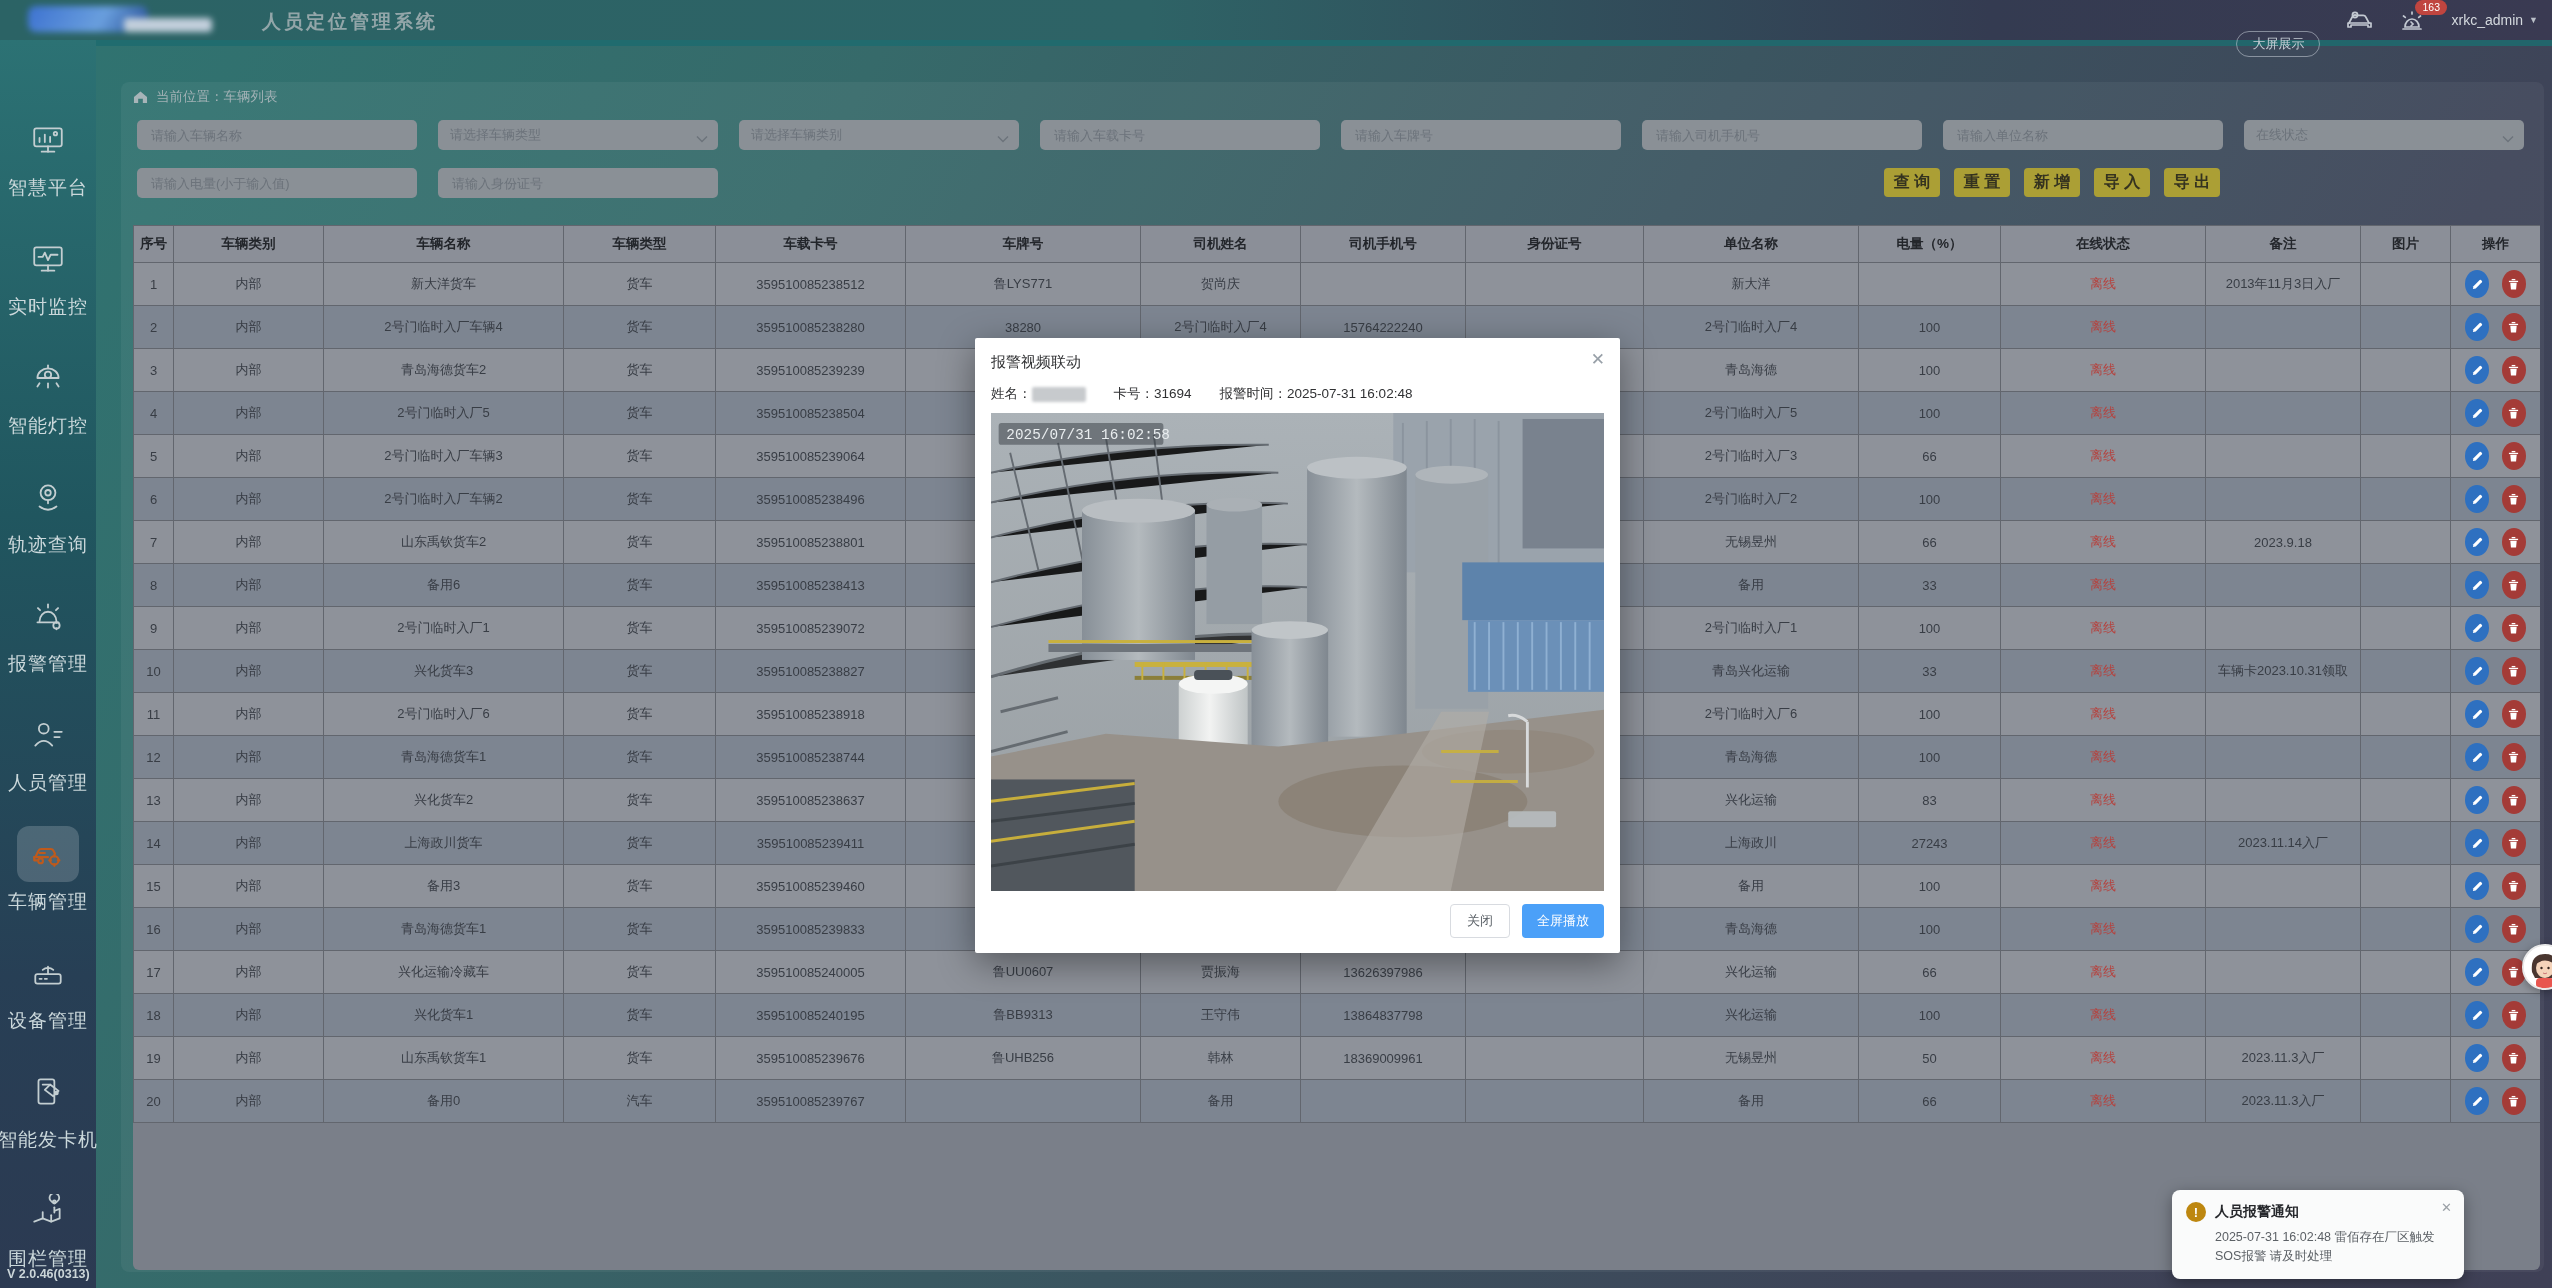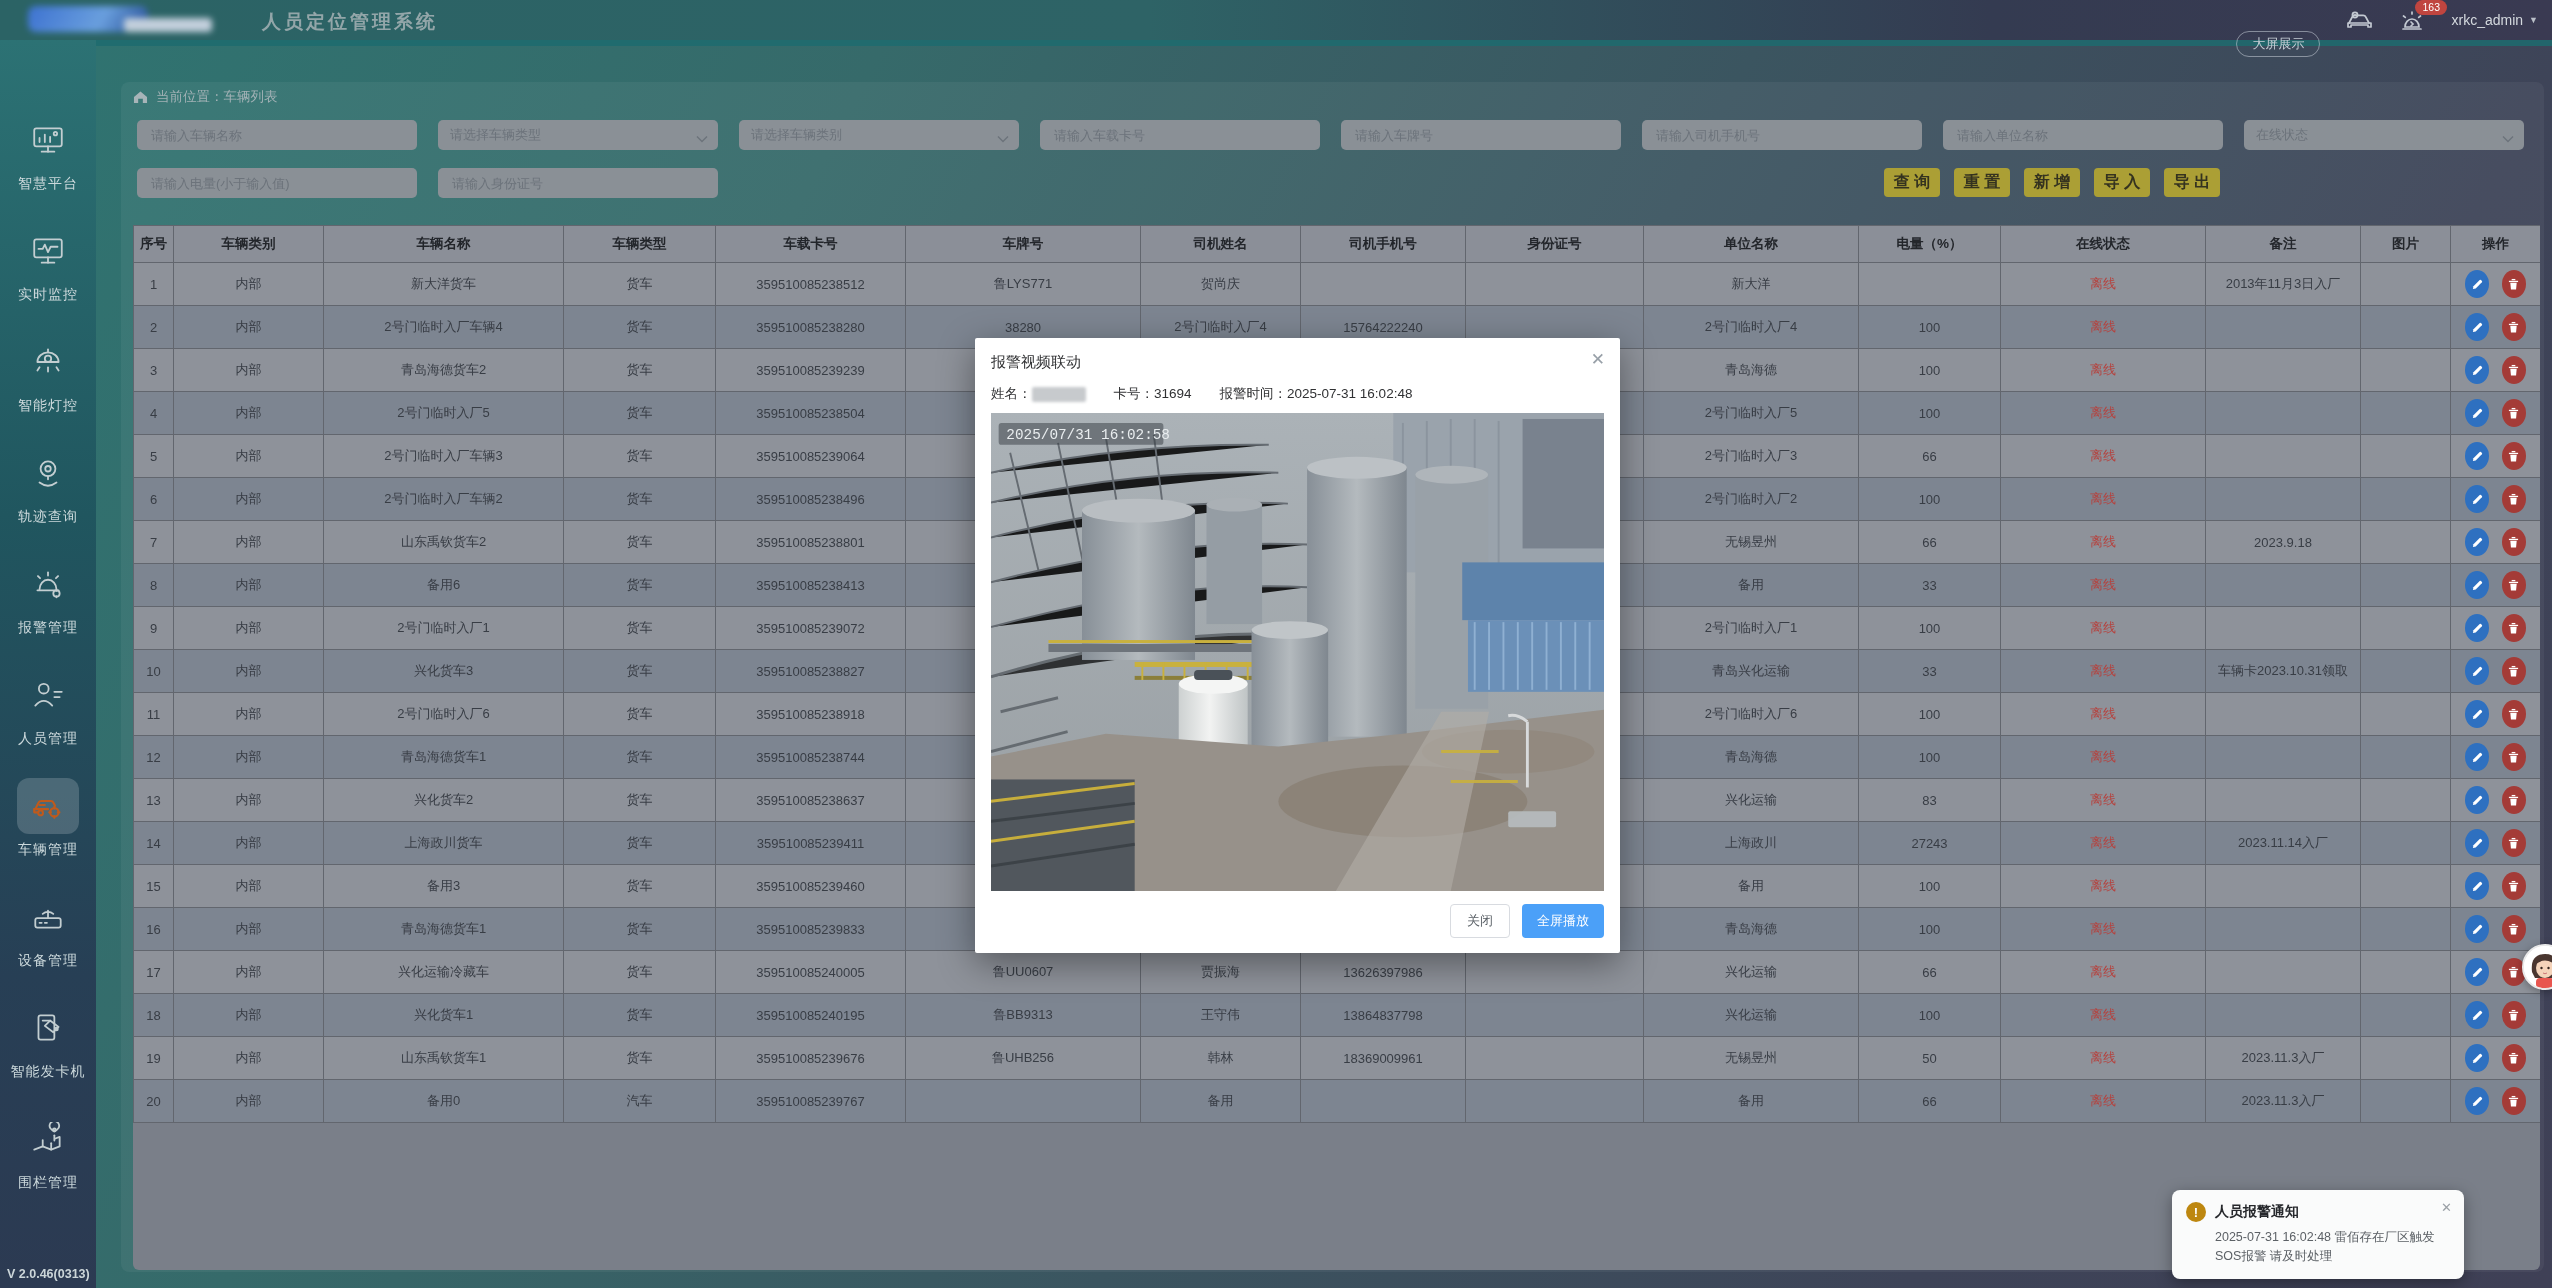--- a/index.html
+++ b/index.html
@@ -21,21 +21,21 @@
   .badge{position:absolute;top:-8px;left:16px;background:#c0453f;color:#fff;font-size:10.5px;padding:1px 7px;border-radius:9px;line-height:13px;}
   .user{display:flex;align-items:center;gap:6px;color:#d4d9de;font-size:14px;cursor:pointer;}
   .user .caret{font-size:9px;color:#b9bfc8;}
   
   .side{position:absolute;left:0;top:40px;width:96px;height:1248px;z-index:4;
     background:linear-gradient(180deg,#2c7274 0%,#20565f 38%,#273f55 75%,#2c3a52 100%);}
   .nav{display:flex;flex-direction:column;align-items:center;padding-top:72px;gap:30px;}
   .nav-item{display:flex;flex-direction:column;align-items:center;gap:7px;cursor:pointer;}
   .icon-box{width:62px;height:56px;display:flex;align-items:center;justify-content:center;border-radius:12px;}
   .nav-item.active .icon-box{background:rgba(255,255,255,.18);}
-  .nav-label{font-size:14px;color:#cbd8db;letter-spacing:1px;white-space:nowrap;}
+  .nav-label{font-size:19px;color:#cbd8db;letter-spacing:1px;white-space:nowrap;}
   .version{position:absolute;left:7px;bottom:7px;color:#ccd6d9;font-size:12.5px;font-weight:bold;}
   .nico{stroke:#c3ced1;fill:none;stroke-width:1.7;stroke-linecap:round;stroke-linejoin:round;}
   .nico-active{stroke:#bf5a1c;fill:none;stroke-width:2;stroke-linecap:round;stroke-linejoin:round;}
   
   .main{position:absolute;left:96px;top:40px;right:0;bottom:0;}
   .panel{position:absolute;left:25px;top:42px;right:8px;bottom:16px;background:rgba(255,255,255,.05);border-radius:8px;}
   .crumb{position:absolute;left:37px;top:48px;display:flex;align-items:center;gap:8px;color:#a3b2b6;font-size:13.5px;}
   .filters1{position:absolute;left:41px;top:80px;width:2390px;display:flex;gap:21px;}
   .filters2{position:absolute;left:41px;top:128px;width:2083px;display:flex;gap:21px;align-items:flex-start;}
   .field{width:280px;height:30px;background:#8a9096;border-radius:5px;display:flex;align-items:center;padding:0 12px;position:relative;}

